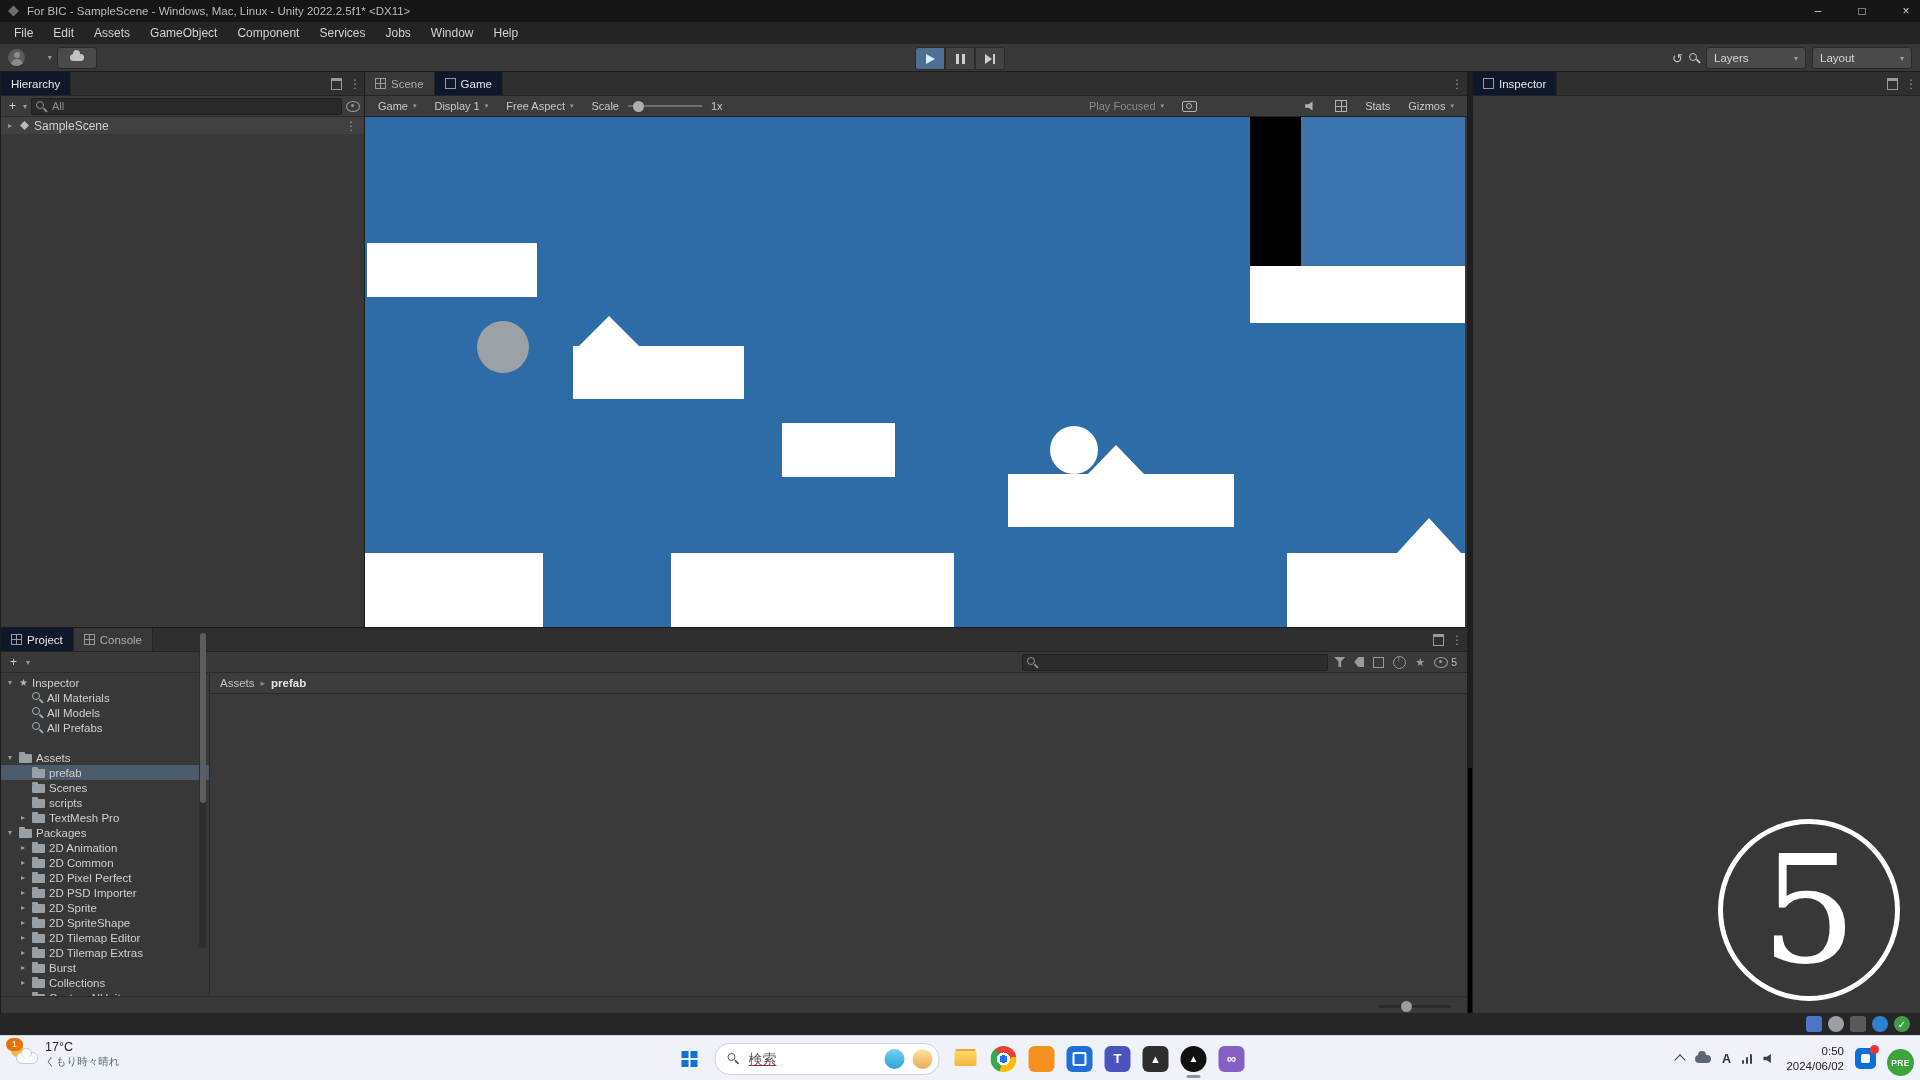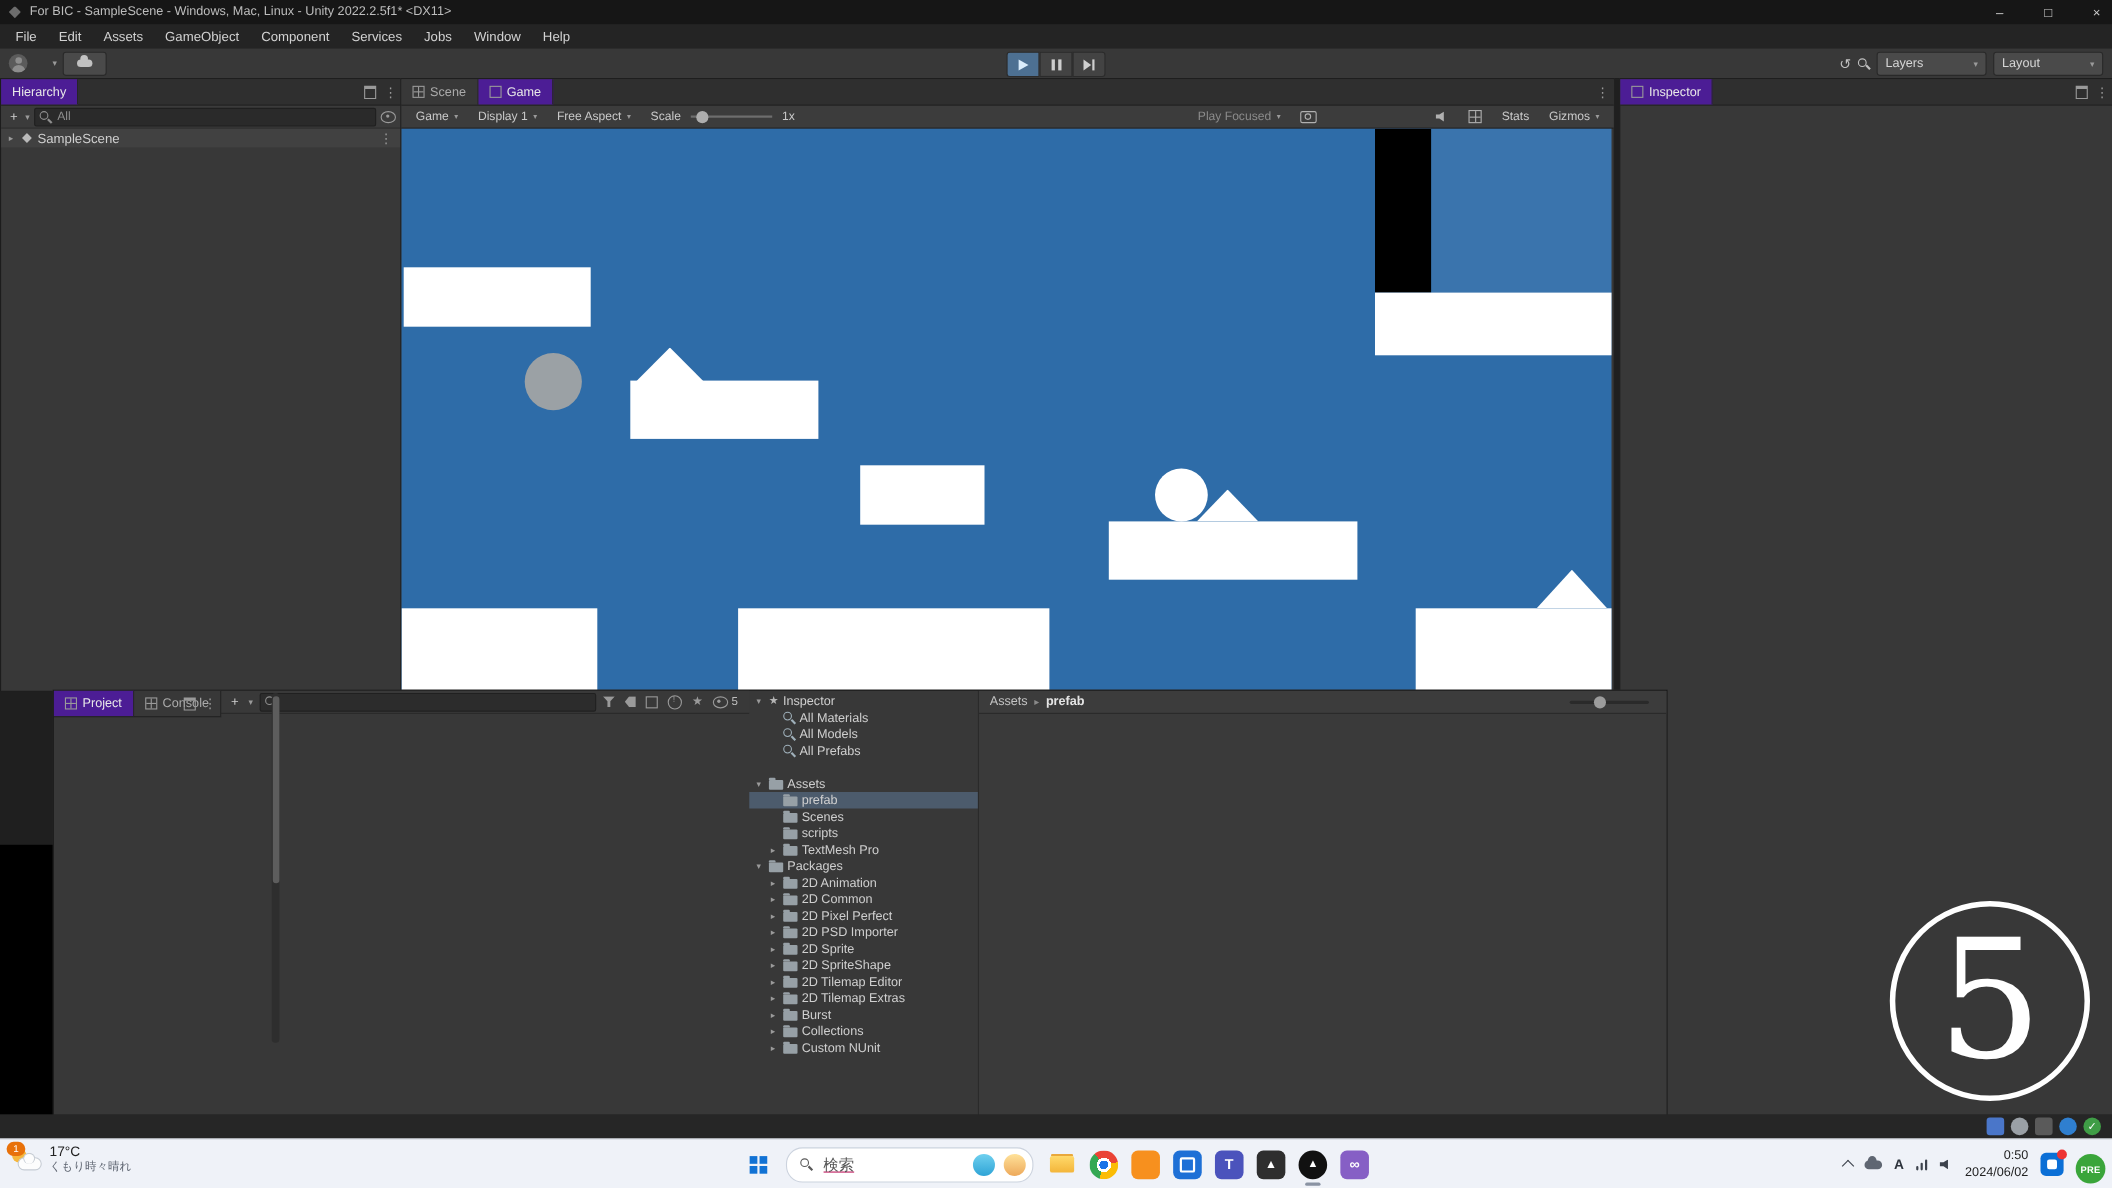--- a/index.html
+++ b/index.html
@@ -47,21 +47,21 @@
   .mag{display:inline-block;width:11px;height:11px;position:relative;}
   .mag::before{content:"";position:absolute;left:0;top:0;width:6px;height:6px;border:1.5px solid currentColor;border-radius:50%;}
   .mag::after{content:"";position:absolute;left:7px;top:7.5px;width:4.5px;height:1.5px;background:currentColor;transform:rotate(45deg);}
   .dd-btn{height:20px;background:#4a4a4a;border:1px solid #292929;border-radius:3px;display:flex;align-items:center;
           justify-content:space-between;color:#d6d6d6;padding:0 7px;font-size:11.5px;width:84px;}
 
   
   .panel{position:absolute;background:#383838;border:1px solid #1c1c1c;}
   .tabstrip{height:23px;background:#2f2f2f;display:flex;align-items:stretch;border-bottom:1px solid #232323;position:relative;}
   .tab{display:flex;align-items:center;gap:5px;padding:0 10px;font-size:11.5px;color:#ababab;background:#383838;border-right:1px solid #262626;}
-  .tab.active{background:#4c1d95;color:#e8e8e8;}
+  .tab.active{background:#0f172a;color:#e8e8e8;}
   .strip-icons{position:absolute;right:4px;top:0;height:23px;display:flex;align-items:center;gap:7px;color:#9a9a9a;}
   .dock-ic{width:9px;height:8px;border:1px solid #9a9a9a;border-top-width:3px;}
   .kebab{font-size:12px;color:#9a9a9a;}
   .tab-ic{width:9px;height:9px;border:1px solid #9a9a9a;}
   .tab-ic.grid{background:linear-gradient(#9a9a9a,#9a9a9a) 50% 0/1px 100% no-repeat,linear-gradient(#9a9a9a,#9a9a9a) 0 50%/100% 1px no-repeat;}
 
   
   .hierarchy{left:0;top:71px;width:364px;height:556px;}
   .searchrow{height:20px;display:flex;align-items:center;gap:4px;padding:0 5px;border-bottom:1px solid #2c2c2c;background:#3b3b3b;}
   .mini-btn{height:15px;display:flex;align-items:center;justify-content:center;color:#cfcfcf;font-size:12px;padding:0 3px;}
@@ -90,21 +90,21 @@
            background:linear-gradient(#b0b0b0,#b0b0b0) 50% 0/1px 100% no-repeat,linear-gradient(#b0b0b0,#b0b0b0) 0 50%/100% 1px no-repeat;}
   .viewport{position:relative;width:1100px;height:511px;background:#2e6ca8;overflow:hidden;}
   .sobj{position:absolute;}
   .sobj.circle{border-radius:50%;}
   .sobj.triangle{clip-path:polygon(50% 0,0 100%,100% 100%);}
 
   
   .inspector{left:1472px;top:71px;width:448px;height:942px;}
 
   
-  .project{left:0;top:627px;width:1466px;height:386px;display:flex;margin-left:48px;}
+  .project{left:0;top:627px;width:1466px;height:386px;display:flex;flex-direction:column;}
   .ptoolbar{height:20px;background:#393939;border-bottom:1px solid #2a2a2a;display:flex;align-items:center;padding:0 6px;gap:6px;}
   .psearch{margin-left:auto;width:296px;height:15px;background:#2c2c2c;border:1px solid #202020;border-radius:2px;
            display:flex;align-items:center;gap:4px;padding:0 4px;color:#8f8f8f;}
   .psearch input{flex:1;background:transparent;border:none;outline:none;color:#cfcfcf;font-size:11px;font-family:inherit;}
   .pt-icons{display:flex;align-items:center;gap:9px;color:#9a9a9a;padding-right:4px;}
   .funnel{width:11px;height:10px;background:#9a9a9a;clip-path:polygon(0 0,100% 0,62% 45%,62% 100%,38% 100%,38% 45%);}
   .tagic{width:10px;height:10px;background:#9a9a9a;clip-path:polygon(0 50%,40% 0,100% 0,100% 100%,40% 100%);}
   .boxic{width:9px;height:9px;border:1.5px solid #9a9a9a;}
   .alertic{width:11px;height:11px;border:1.5px solid #9a9a9a;border-radius:50%;position:relative;}
   .alertic::after{content:"!";position:absolute;left:3.5px;top:-1.5px;font-size:8px;color:#9a9a9a;}

